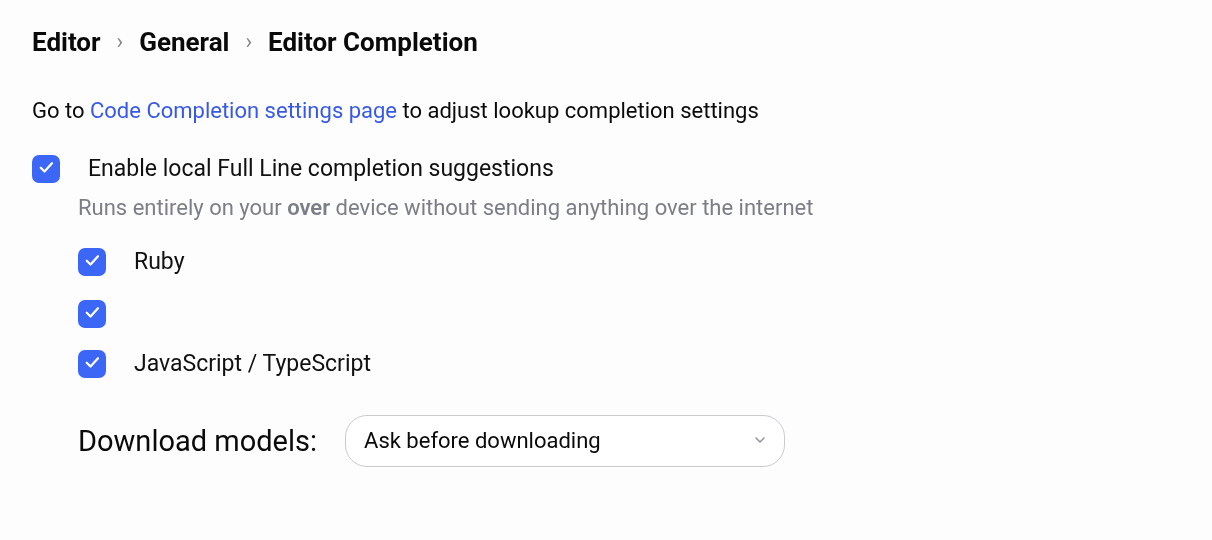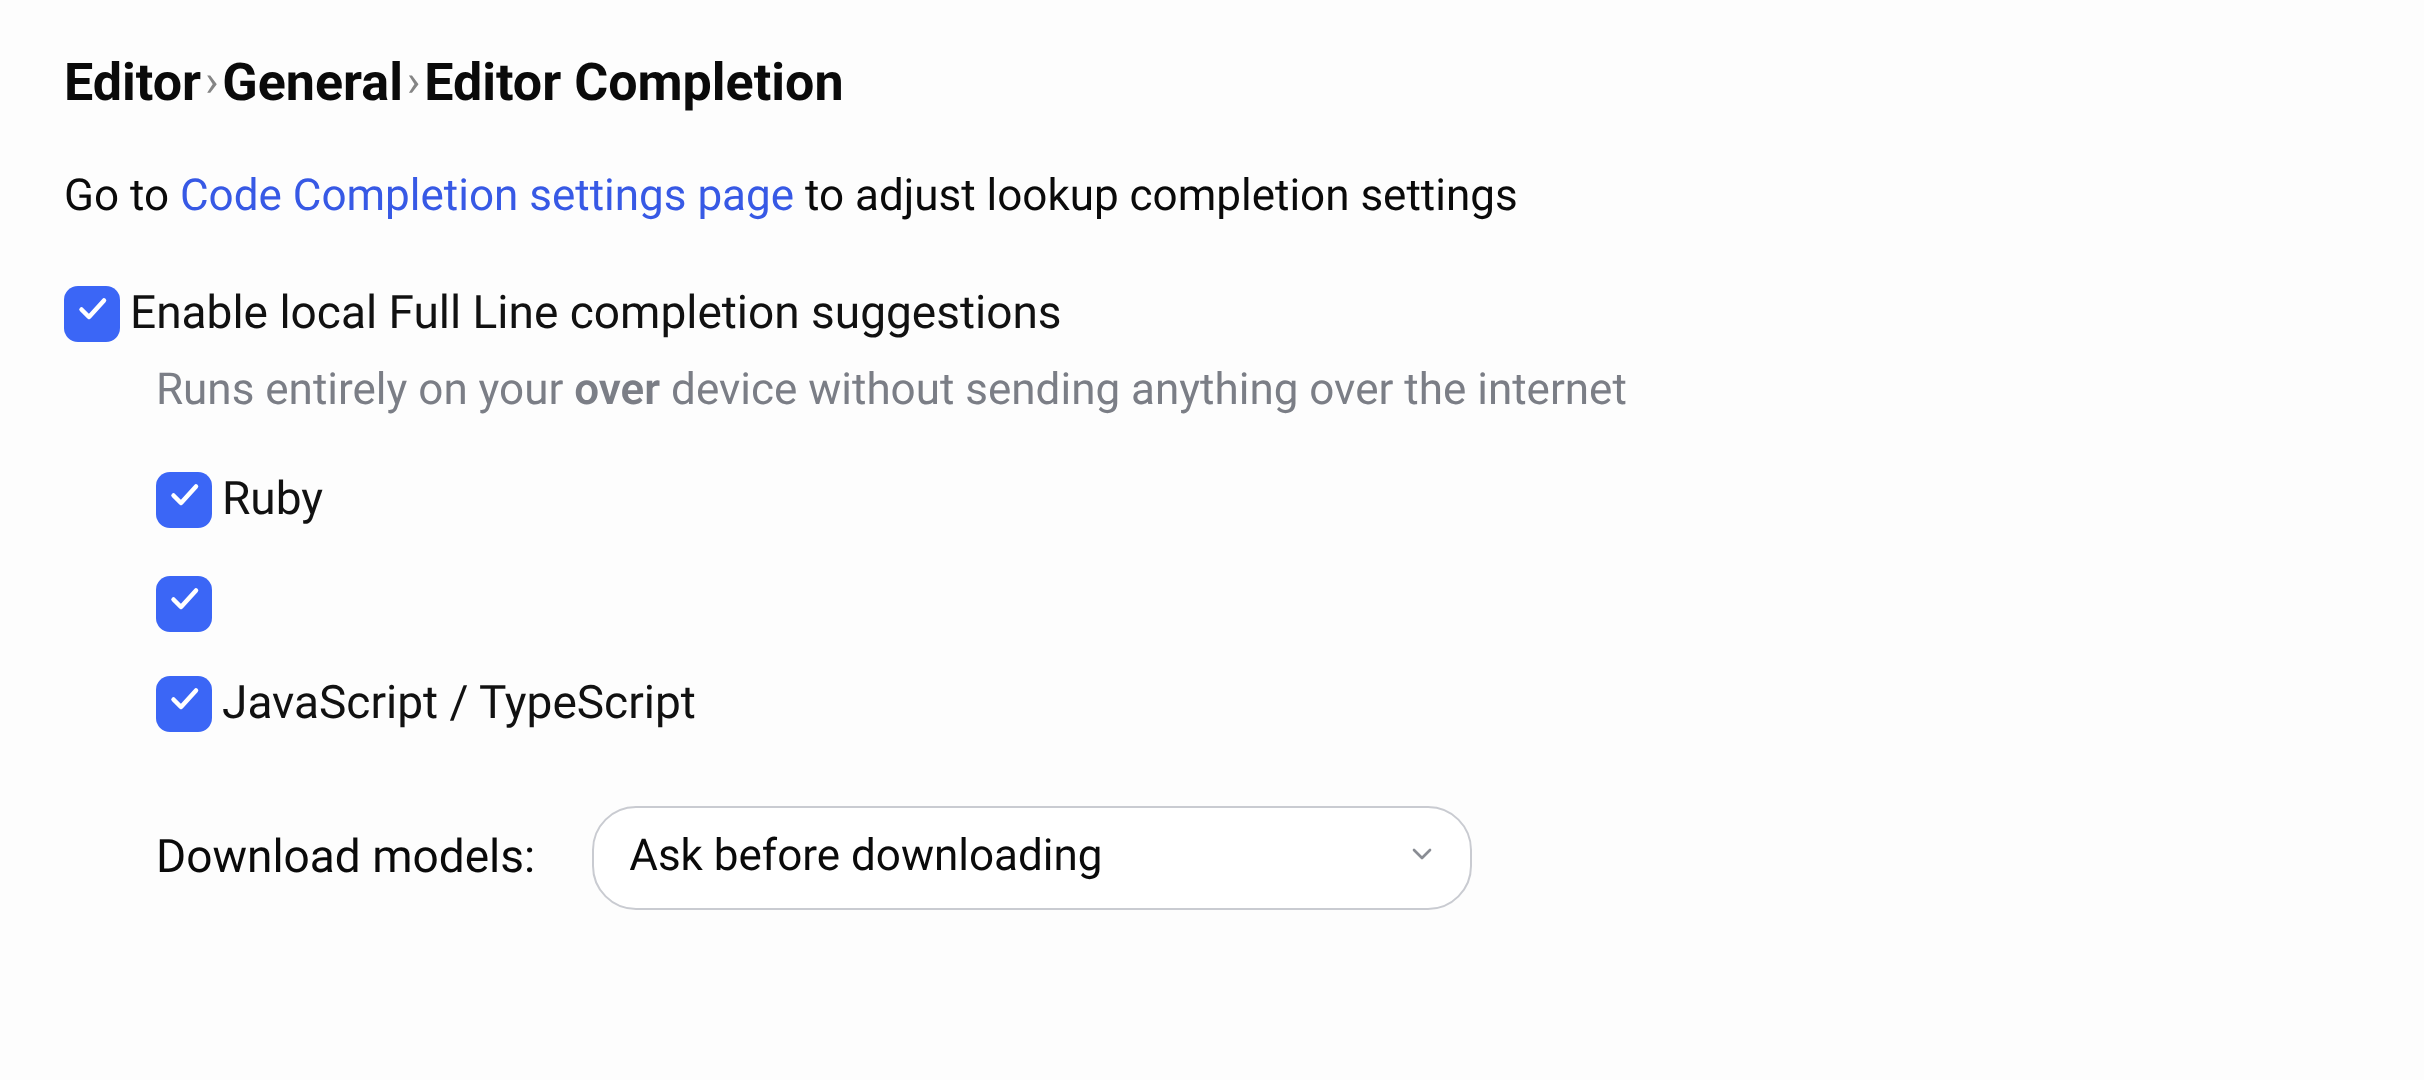--- a/index.html
+++ b/index.html
@@ -13,42 +13,42 @@
       color: #0a0a0a;
       width: 1212px;
       height: 540px;
       padding: 24px 32px;
       font-size: 22px;
       line-height: 1.4;
     }
     .breadcrumb {
       display: flex;
       align-items: center;
-      gap: 2px;
+      gap: 16px;
       font-weight: 700;
       font-size: 26px;
-      margin-bottom: 24px;
+      margin-bottom: 36px;
     }
     .breadcrumb .sep {
       color: #858585;
       font-weight: 400;
       font-size: 22px;
     }
     .intro {
       font-size: 22px;
       margin-bottom: 26px;
     }
     .intro .link {
       color: #3759e5;
       cursor: pointer;
     }
     .row {
       display: flex;
       align-items: flex-start;
-      gap: 5px;
+      gap: 28px;
     }
     .main-opt {
       margin-bottom: 8px;
     }
     .checkbox {
       flex: 0 0 auto;
       width: 28px;
       height: 28px;
       border-radius: 7px;
       background: #3b66f6;
@@ -88,21 +88,21 @@
       gap: 20px;
       margin-bottom: 34px;
     }
     .dl-row {
       margin-left: 46px;
       display: flex;
       align-items: center;
       gap: 28px;
     }
     .dl-label {
-      font-size: 23px;
+      font-size: 29px;
     }
     .select {
       display: flex;
       align-items: center;
       justify-content: space-between;
       border: 1px solid #c9cbd1;
       border-radius: 22px;
       padding: 10px 16px 10px 18px;
       min-width: 440px;
       background: #fff;

